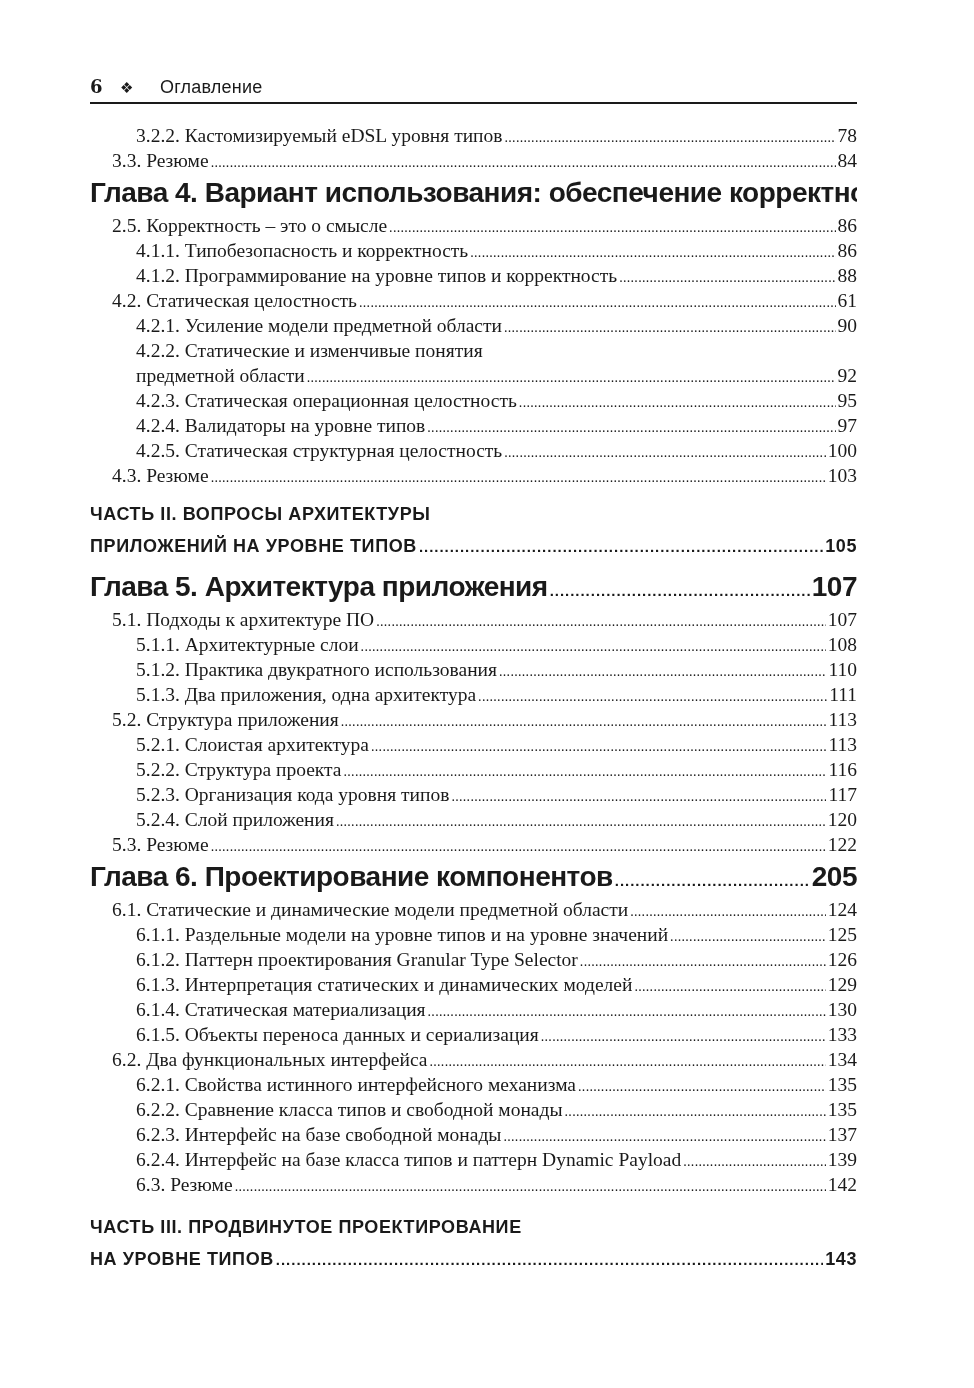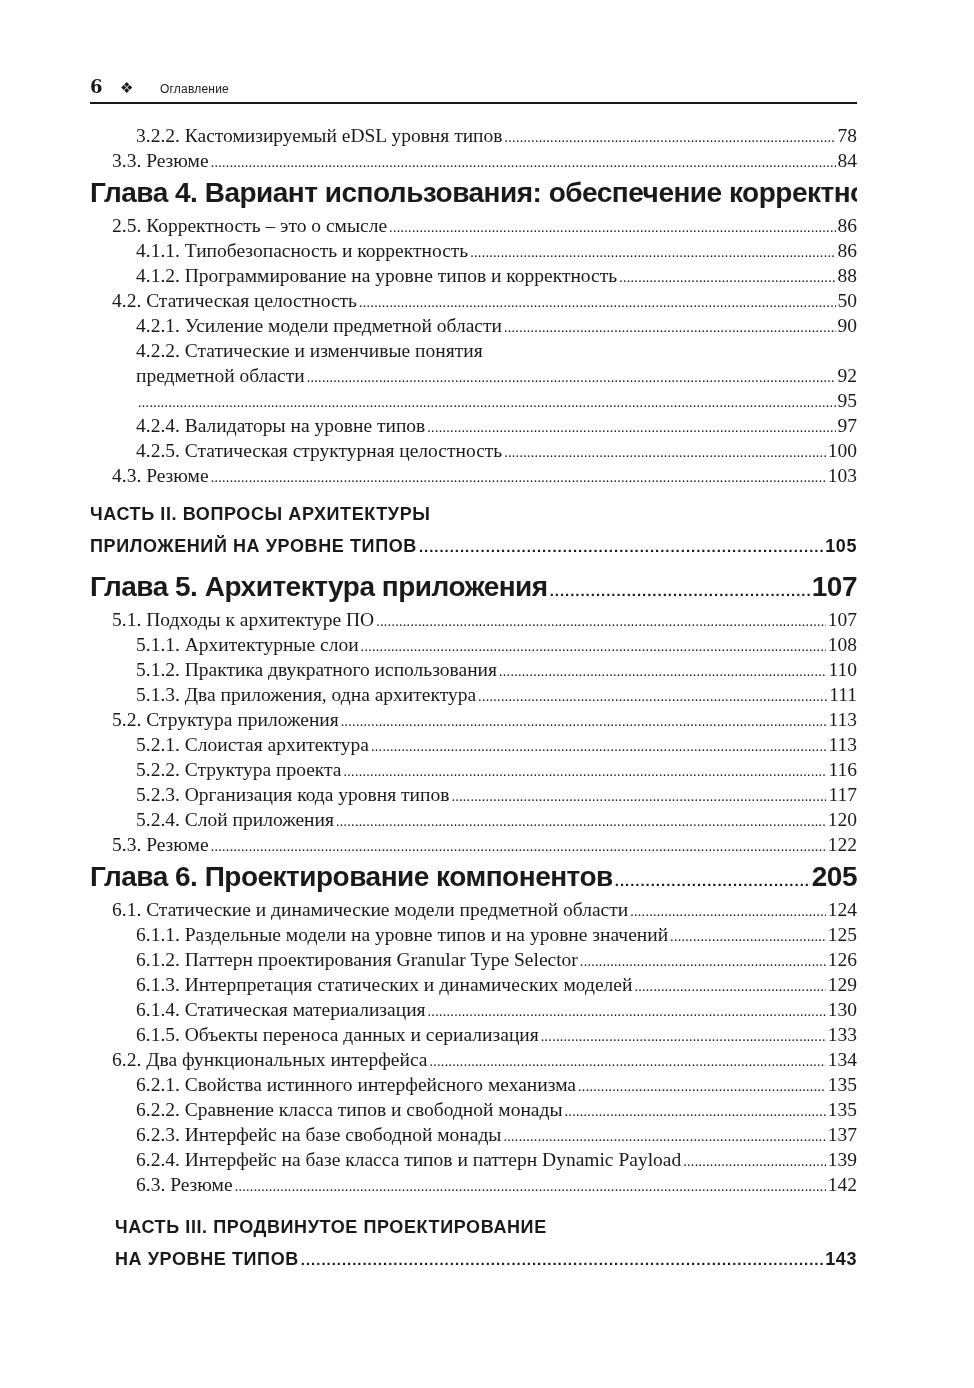--- a/index.html
+++ b/index.html
@@ -1,21 +1,21 @@
 <!DOCTYPE html>
 <html><head>
   <meta charset="utf-8">
   <style>
     html, body { margin: 0; padding: 0; background: #ffffff; }
     body { width: 974px; height: 1388px; position: relative; overflow: hidden; color: #1a1a1a; }
     .page { position: absolute; left: 90px; top: 76px; width: 767px; }
     .running-head { display: flex; align-items: baseline; height: 24px; border-bottom: 2px solid #1a1a1a; padding-bottom: 2px; }
     .rh-num { font-family: "DejaVu Serif", serif; font-weight: bold; font-size: 18px; width: 30px; }
     .rh-orn { font-family: "DejaVu Sans", sans-serif; font-size: 15px; width: 40px; }
-    .rh-title { font-family: "Liberation Sans", sans-serif; font-size: 12px; letter-spacing: 0.2px; }
+    .rh-title { font-family: "Liberation Sans", sans-serif; font-size: 18px; letter-spacing: 0.2px; }
     .toc { position: absolute; left: 0; top: 47px; width: 767px; }
     .row { display: flex; align-items: baseline; white-space: nowrap; overflow: hidden; }
     .row .t { flex: 0 0 auto; }
     .row .dots { flex: 1 1 auto; overflow: hidden; margin: 0 2px; position: relative; }
     .row .dots::before { content: ". . . . . . . . . . . . . . . . . . . . . . . . . . . . . . . . . . . . . . . . . . . . . . . . . . . . . . . . . . . . . . . . . . . . . . . . . . . . . . . . . . . . . . . . . . . . . . . . . . . . . . . . . . . . . . . . . . . . . . . . . . . . . . . . . . . . . . . . . . . . . . . . . . . . . . . . . . . . . . . . . . . . . . . . . . . . . . . . . . . . . . . . . . . . . . . . . . . . . . . . . . . . . . . . . . . ."; letter-spacing: -1.6px; }
     .row .p { flex: 0 0 auto; }
     .entry { font-family: "Liberation Serif", serif; font-size: 19.5px; height: 25px; line-height: 25px; }
     .entry .dots { font-size: 14px; }
     .lvl1 { padding-left: 22px; }
     .lvl2 { padding-left: 46px; }
@@ -67,36 +67,37 @@
         <span class="p">86</span>
       </div>
     <div class="row entry lvl2">
         <span class="t">4.1.2. Программирование на уровне типов и корректность</span>
         <span class="dots"></span>
         <span class="p">88</span>
       </div>
     <div class="row entry lvl1">
         <span class="t">4.2. Статическая целостность</span>
         <span class="dots"></span>
-        <span class="p">50</span>
+        <span class="p">61</span>
       </div>
     <div class="row entry lvl2">
         <span class="t">4.2.1. Усиление модели предметной области</span>
         <span class="dots"></span>
         <span class="p">90</span>
       </div>
     <div class="row entry lvl2">
         <span class="t">4.2.2. Статические и изменчивые понятия</span>
       </div>
     <div class="row entry cont">
         <span class="t">предметной области</span>
         <span class="dots"></span>
         <span class="p">92</span>
       </div>
     <div class="row entry lvl2">
+        <span class="t">4.2.3. Статическая операционная целостность</span>
         <span class="dots"></span>
         <span class="p">95</span>
       </div>
     <div class="row entry lvl2">
         <span class="t">4.2.4. Валидаторы на уровне типов</span>
         <span class="dots"></span>
         <span class="p">97</span>
       </div>
     <div class="row entry lvl2">
         <span class="t">4.2.5. Статическая структурная целостность</span>
@@ -237,21 +238,21 @@
         <span class="t">6.2.4. Интерфейс на базе класса типов и паттерн Dynamic Payload</span>
         <span class="dots"></span>
         <span class="p">139</span>
       </div>
     <div class="row entry lvl2">
         <span class="t">6.3. Резюме</span>
         <span class="dots"></span>
         <span class="p">142</span>
       </div>
 
-    <div class="part-block" style="margin-top:14px;margin-left:25px;">
+    <div class="part-block" style="margin-top:14px;">
       <div class="row part part-line1">
           <span class="t">ЧАСТЬ III. ПРОДВИНУТОЕ ПРОЕКТИРОВАНИЕ</span>
         </div>
       <div class="row part">
           <span class="t">НА УРОВНЕ ТИПОВ</span>
           <span class="dots"></span>
           <span class="p">143</span>
         </div>
     </div>
 

